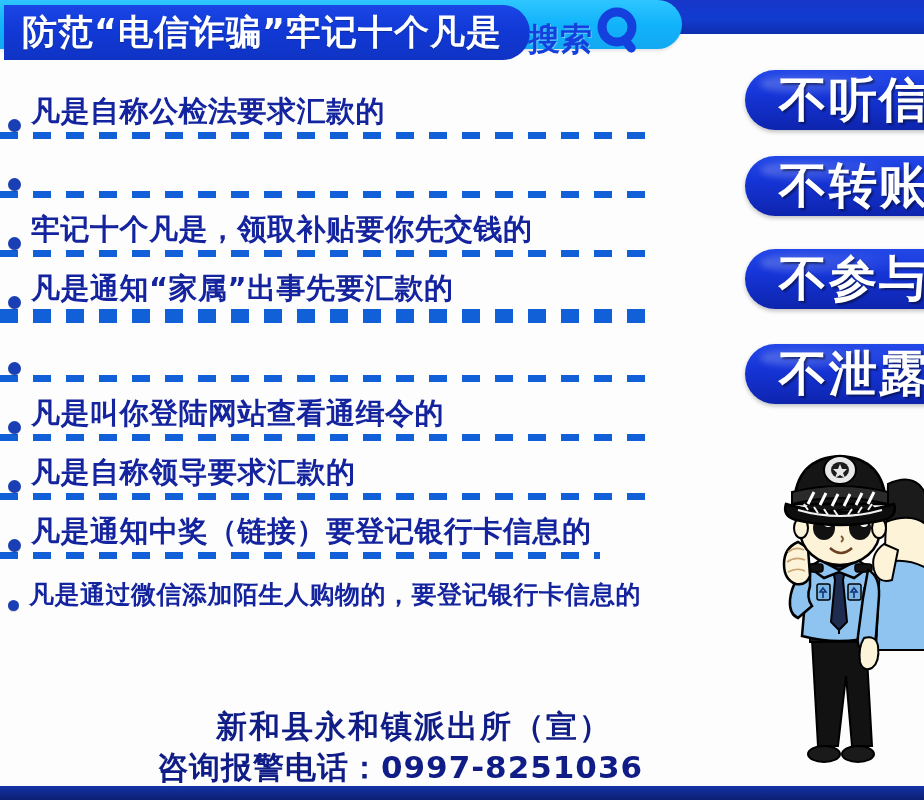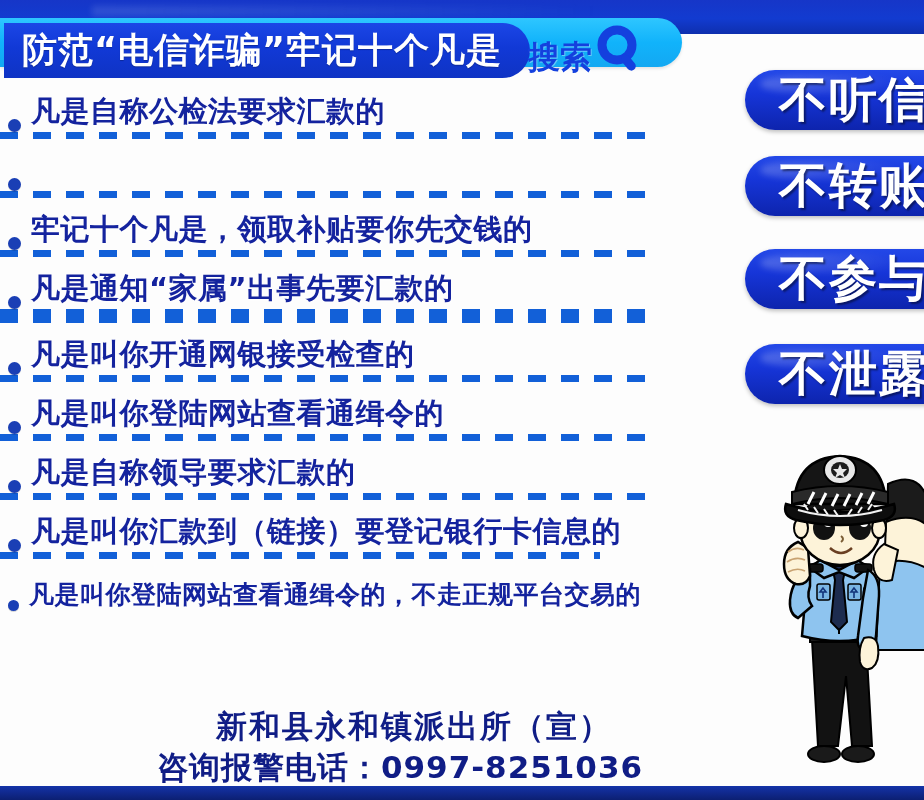--- a/index.html
+++ b/index.html
@@ -23,21 +23,21 @@
     background:linear-gradient(180deg,#1636c8 0%,#123bd0 55%,#0e2fae 100%);
   }
   .top-strip:after{
     content:"";position:absolute;left:10%;top:6px;width:55%;height:10px;
     background:linear-gradient(90deg,rgba(255,255,255,.12),rgba(255,255,255,0));
     filter:blur(3px);
   }
 
   
   .title-wrap{
-    position:absolute;left:0px;top:18px;
+    position:absolute;left:0px;top:0;
     width:682px;height:49px;
     background:linear-gradient(180deg,#2ec6ff 0%,#11b3fb 50%,#13a8f2 100%);
     border-radius:0 34px 34px 0;
     box-shadow:0 2px 3px rgba(0,0,0,.10);
   }
   .title-pill{
     position:absolute;left:4px;top:5px;
     width:526px;height:55px;
     background:linear-gradient(180deg,#1b46e6 0%,#1139d6 45%,#0f33c4 100%);
     border-radius:0 28px 28px 0;
@@ -203,45 +203,44 @@
     <div class="li">
       <span class="bullet"></span>
       <span class="txt">凡是通知“家属”出事先要汇款的</span>
     </div>
     <div class="dash"></div>
 
     <div class="dash"></div>
 
     <div class="li">
       <span class="bullet"></span>
-      <span class="txt">凡是叫你开通网银接受检查的</span>
     </div>
     <div class="dash"></div>
 
     <div class="li">
       <span class="bullet"></span>
       <span class="txt">凡是叫你登陆网站查看通缉令的</span>
     </div>
     <div class="dash"></div>
 
     <div class="li">
       <span class="bullet"></span>
       <span class="txt">凡是自称领导要求汇款的</span>
     </div>
     <div class="dash"></div>
 
     <div class="li">
       <span class="bullet"></span>
-      <span class="txt">凡是叫你汇款到（链接）要登记银行卡信息的</span>
+      <span class="txt">凡是通知中奖（链接）要登记银行卡信息的</span>
     </div>
     <div class="dash" style="width:600px"></div>
 
     <div class="li small">
       <span class="bullet"></span>
-      <span class="txt">凡是叫你登陆网站查看通缉令的，不走正规平台交易的</span>
+      <span class="txt">凡是通过微信添加陌生人购物的，要登记银行卡信息的</span>
     </div>
 
   </div>
 
   <div class="badge" id="badge0">
     <span class="btxt">不听信</span>
   </div>
   <div class="badge" id="badge1">
     <span class="btxt">不转账</span>
   </div>

